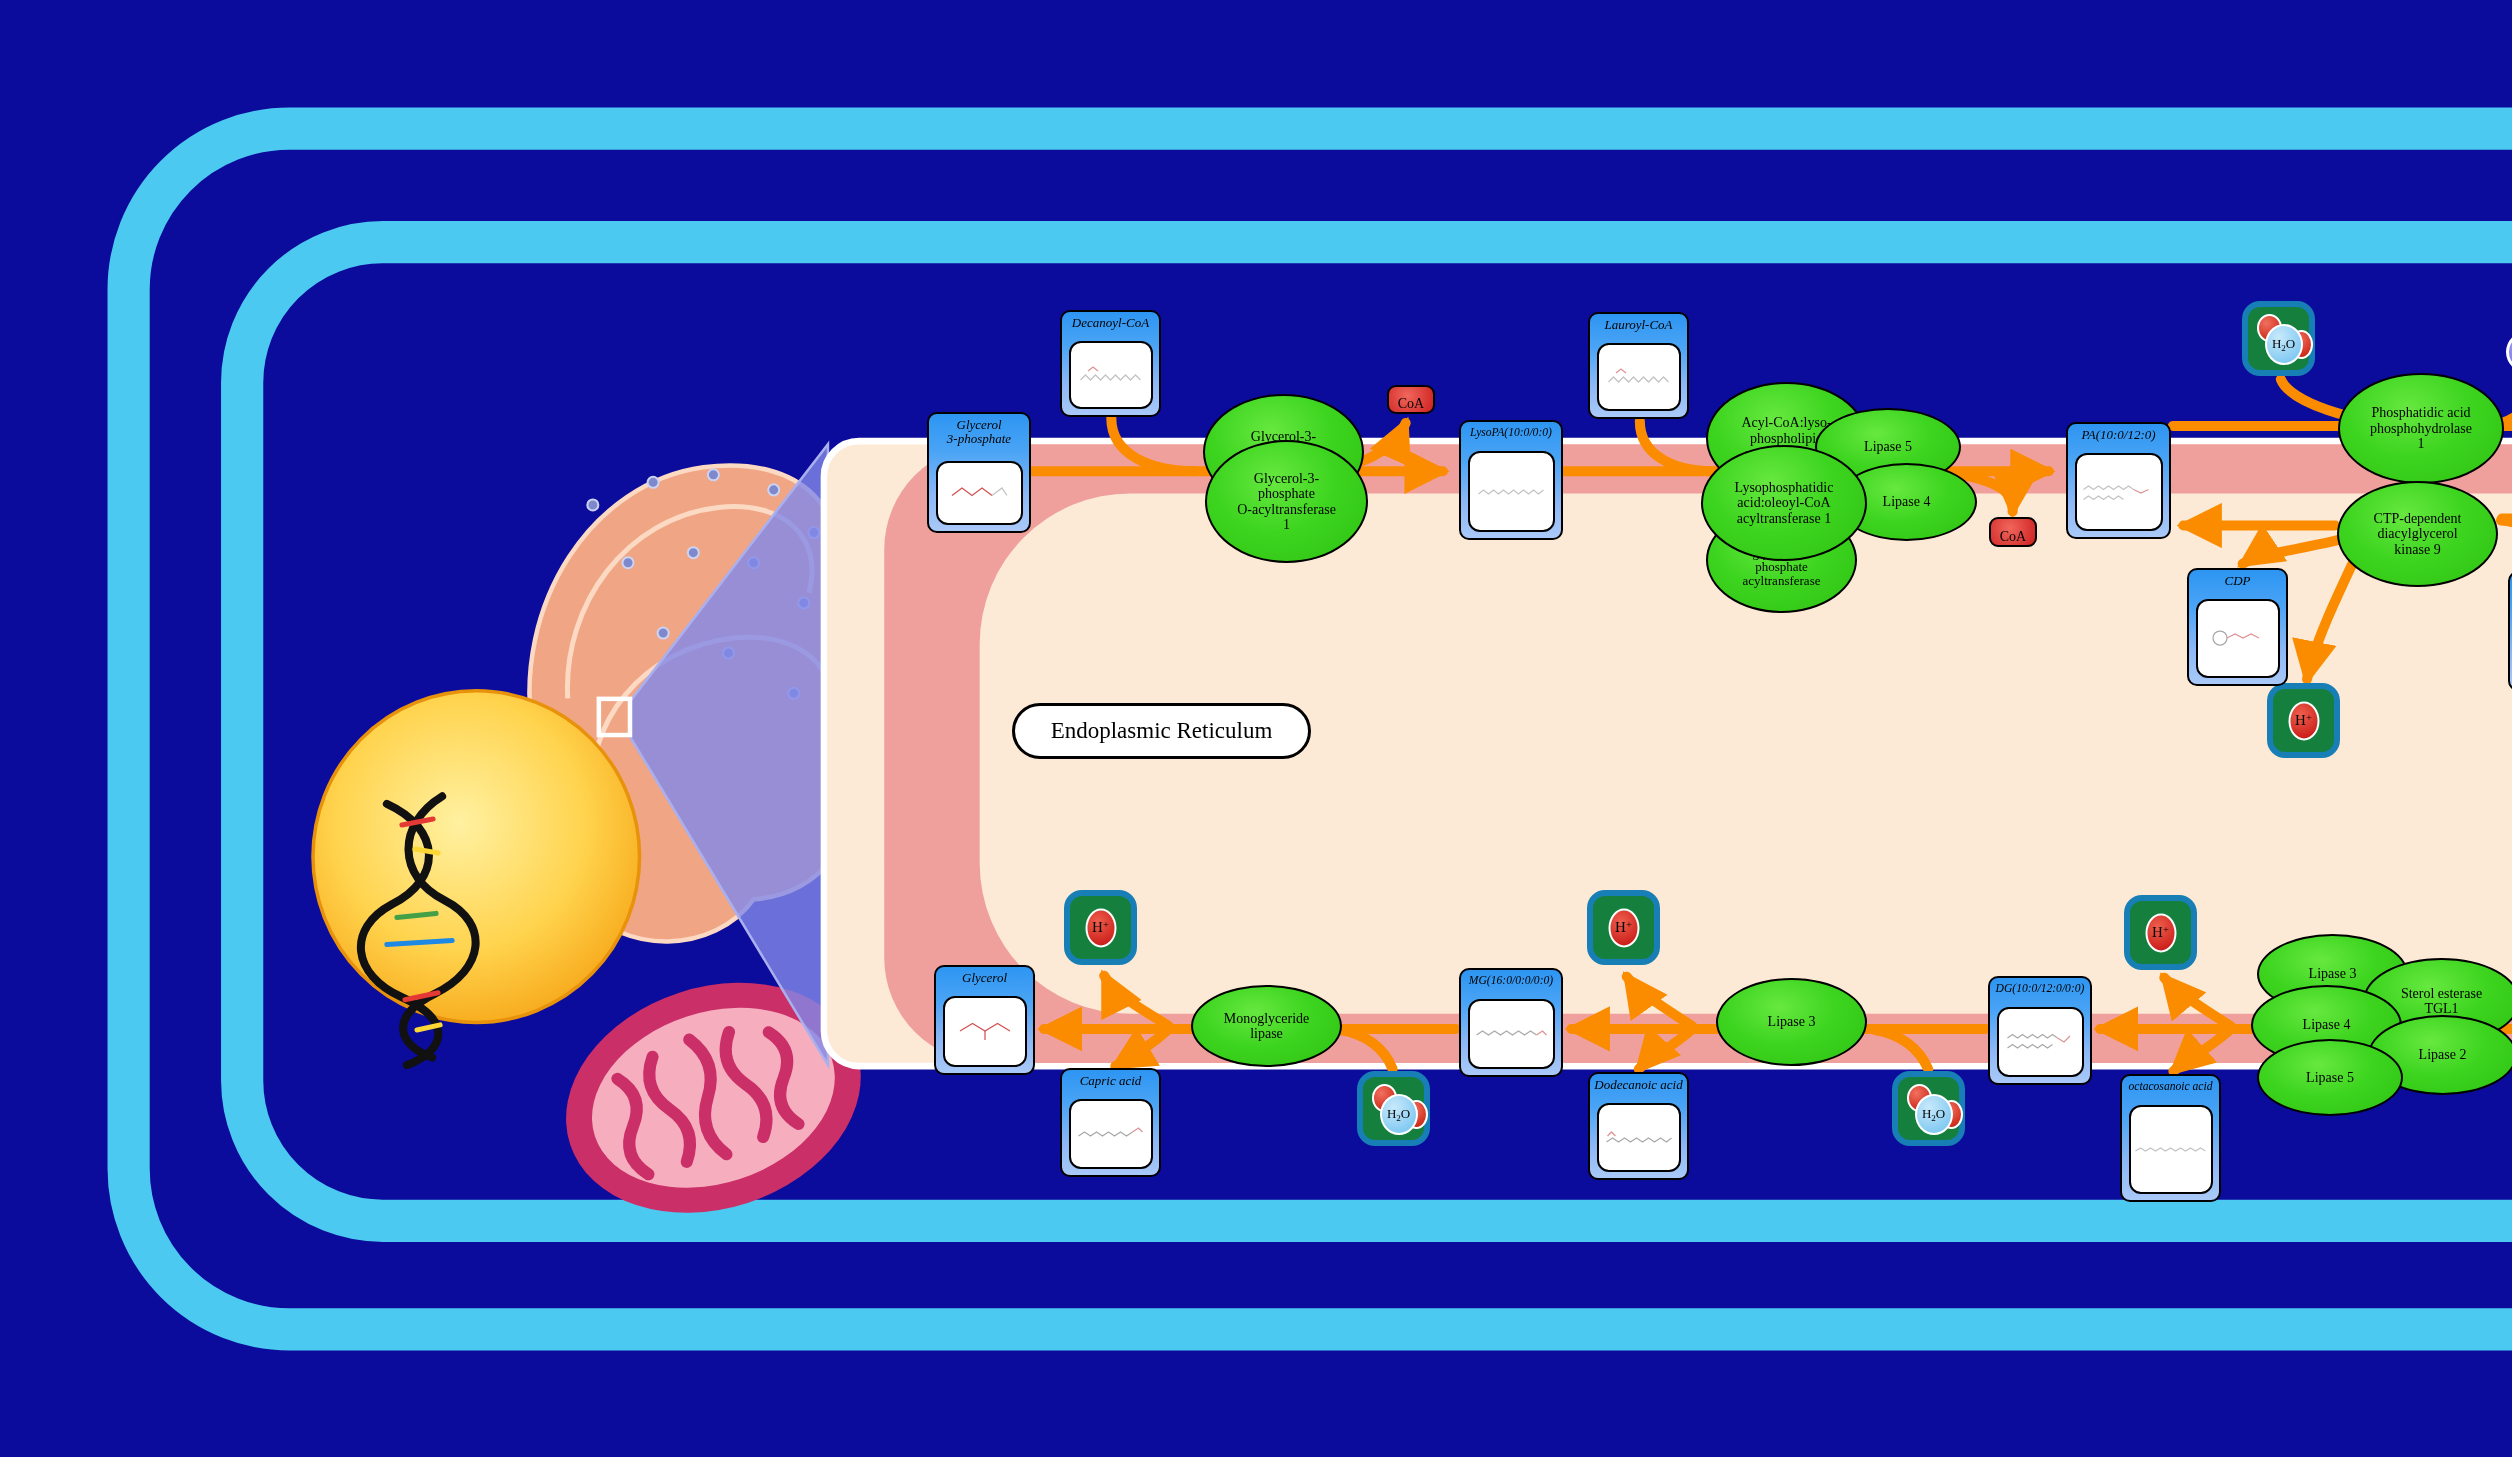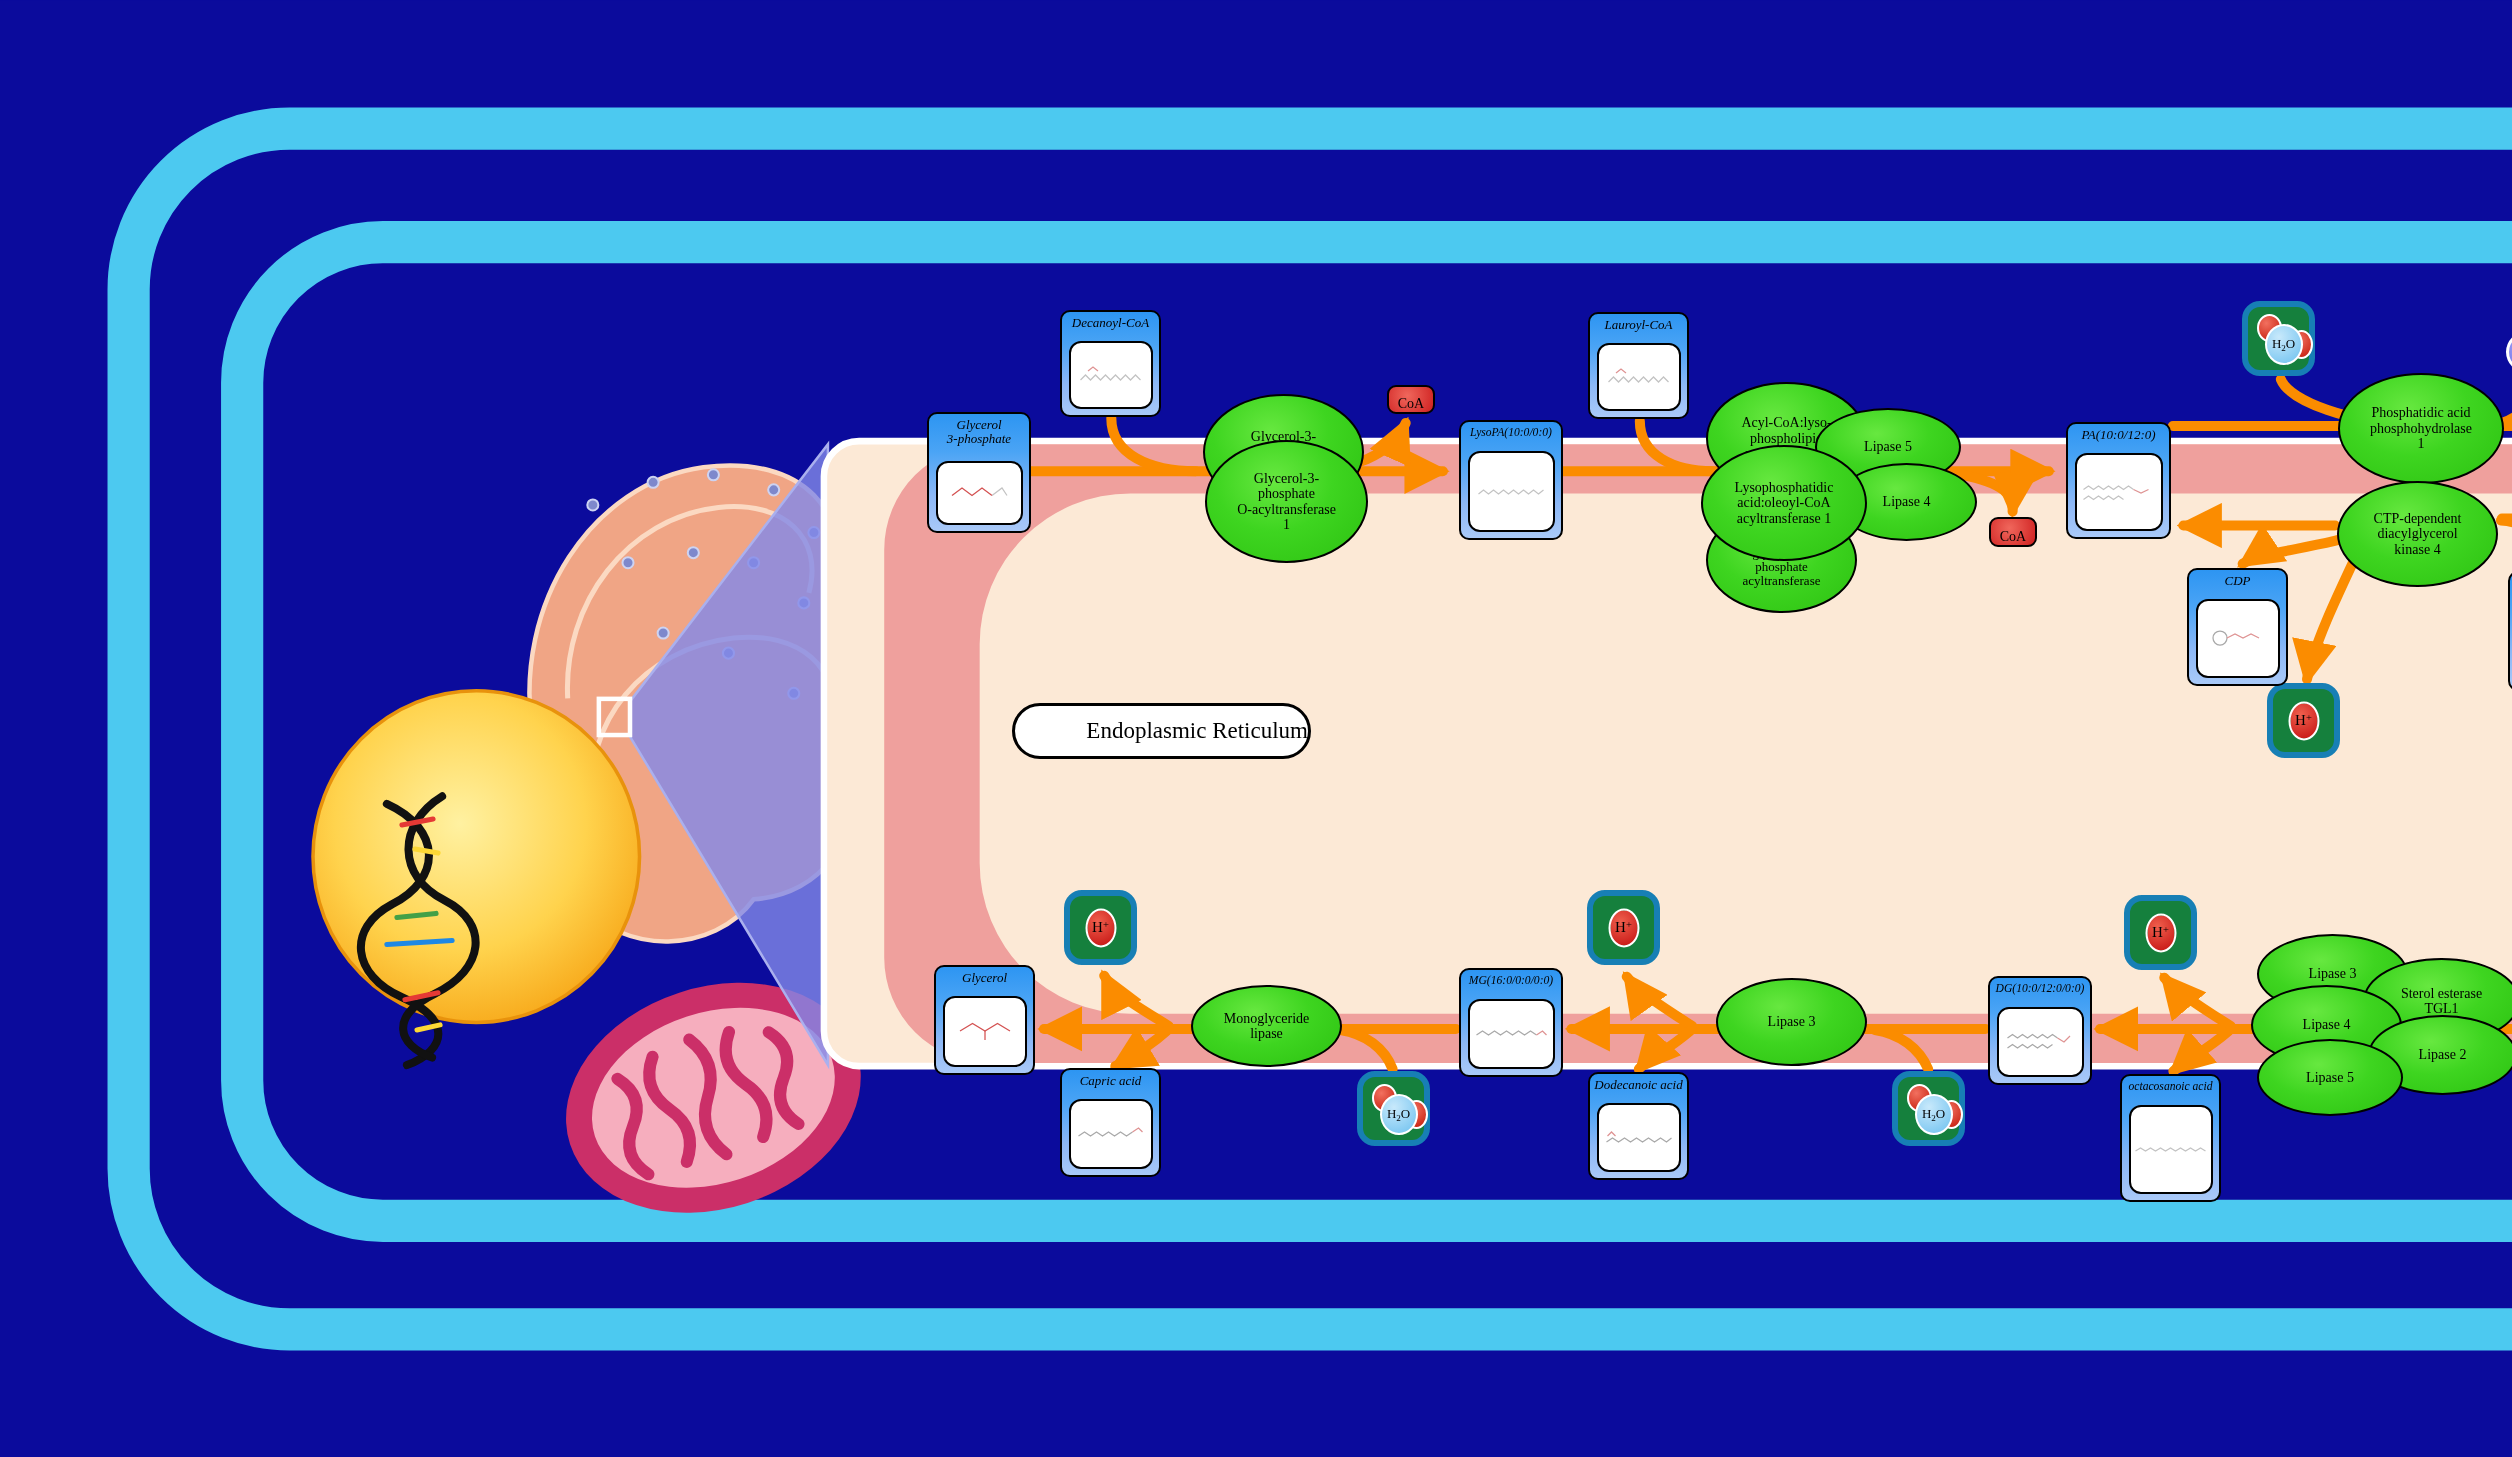--- a/index.html
+++ b/index.html
@@ -42,21 +42,21 @@
         background:radial-gradient(circle at 42% 35%,#f0675c,#ce1f1f);
         display:flex;align-items:flex-end;justify-content:center;font-size:14px;}
   .pi-chip{position:absolute;box-sizing:border-box;border-radius:50%;border:3.5px solid #fff;
         background:radial-gradient(circle at 40% 32%,#a9a9f8,#6767e6);
         display:flex;align-items:center;justify-content:center;font-size:15px;}
   sub{font-size:.7em;vertical-align:-.35em;}
   sup{font-size:.7em;vertical-align:.45em;}
 
   .er-pill{position:absolute;left:1012px;top:703px;width:299px;height:56px;box-sizing:border-box;
         background:#fff;border:3px solid #000;border-radius:29px;display:flex;align-items:center;
-        justify-content:flex-end;font-size:23px;}
+        justify-content:center;font-size:23px;}
 
   .squiggle{opacity:.85;}
 </style>
 </head>
 <body>
 
 <div class="stage">
 
   <svg class="bg" width="3145" height="1457" viewBox="0 0 6260 2900">
     <defs>
@@ -206,21 +206,21 @@
     </div>
 
   <div class="enzyme" style="left:2338px;top:373px;width:166px;height:111px">
       <span>Phosphatidic acid
 phosphohydrolase
 1</span>
     </div>
   <div class="enzyme" style="left:2337px;top:481px;width:161px;height:106px">
       <span>CTP-dependent
 diacylglycerol
-kinase 4</span>
+kinase 9</span>
     </div>
 
   <div class="enzyme" style="left:1191px;top:985px;width:151px;height:82px">
       <span>Monoglyceride
 lipase</span>
     </div>
   <div class="enzyme" style="left:1716px;top:978px;width:151px;height:88px">
       <span>Lipase 3</span>
     </div>
 

